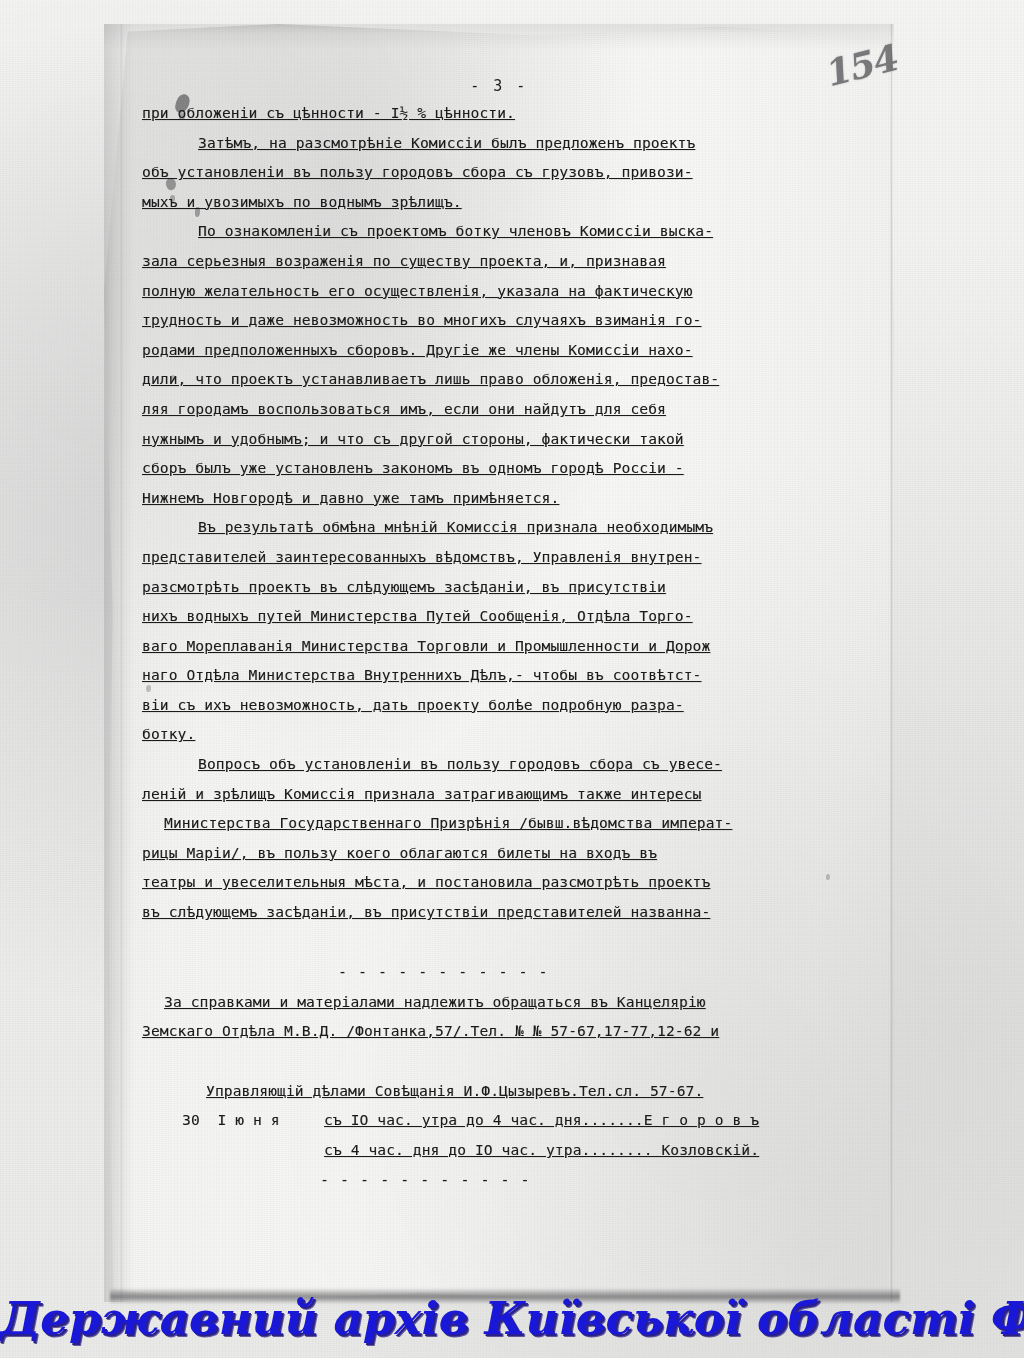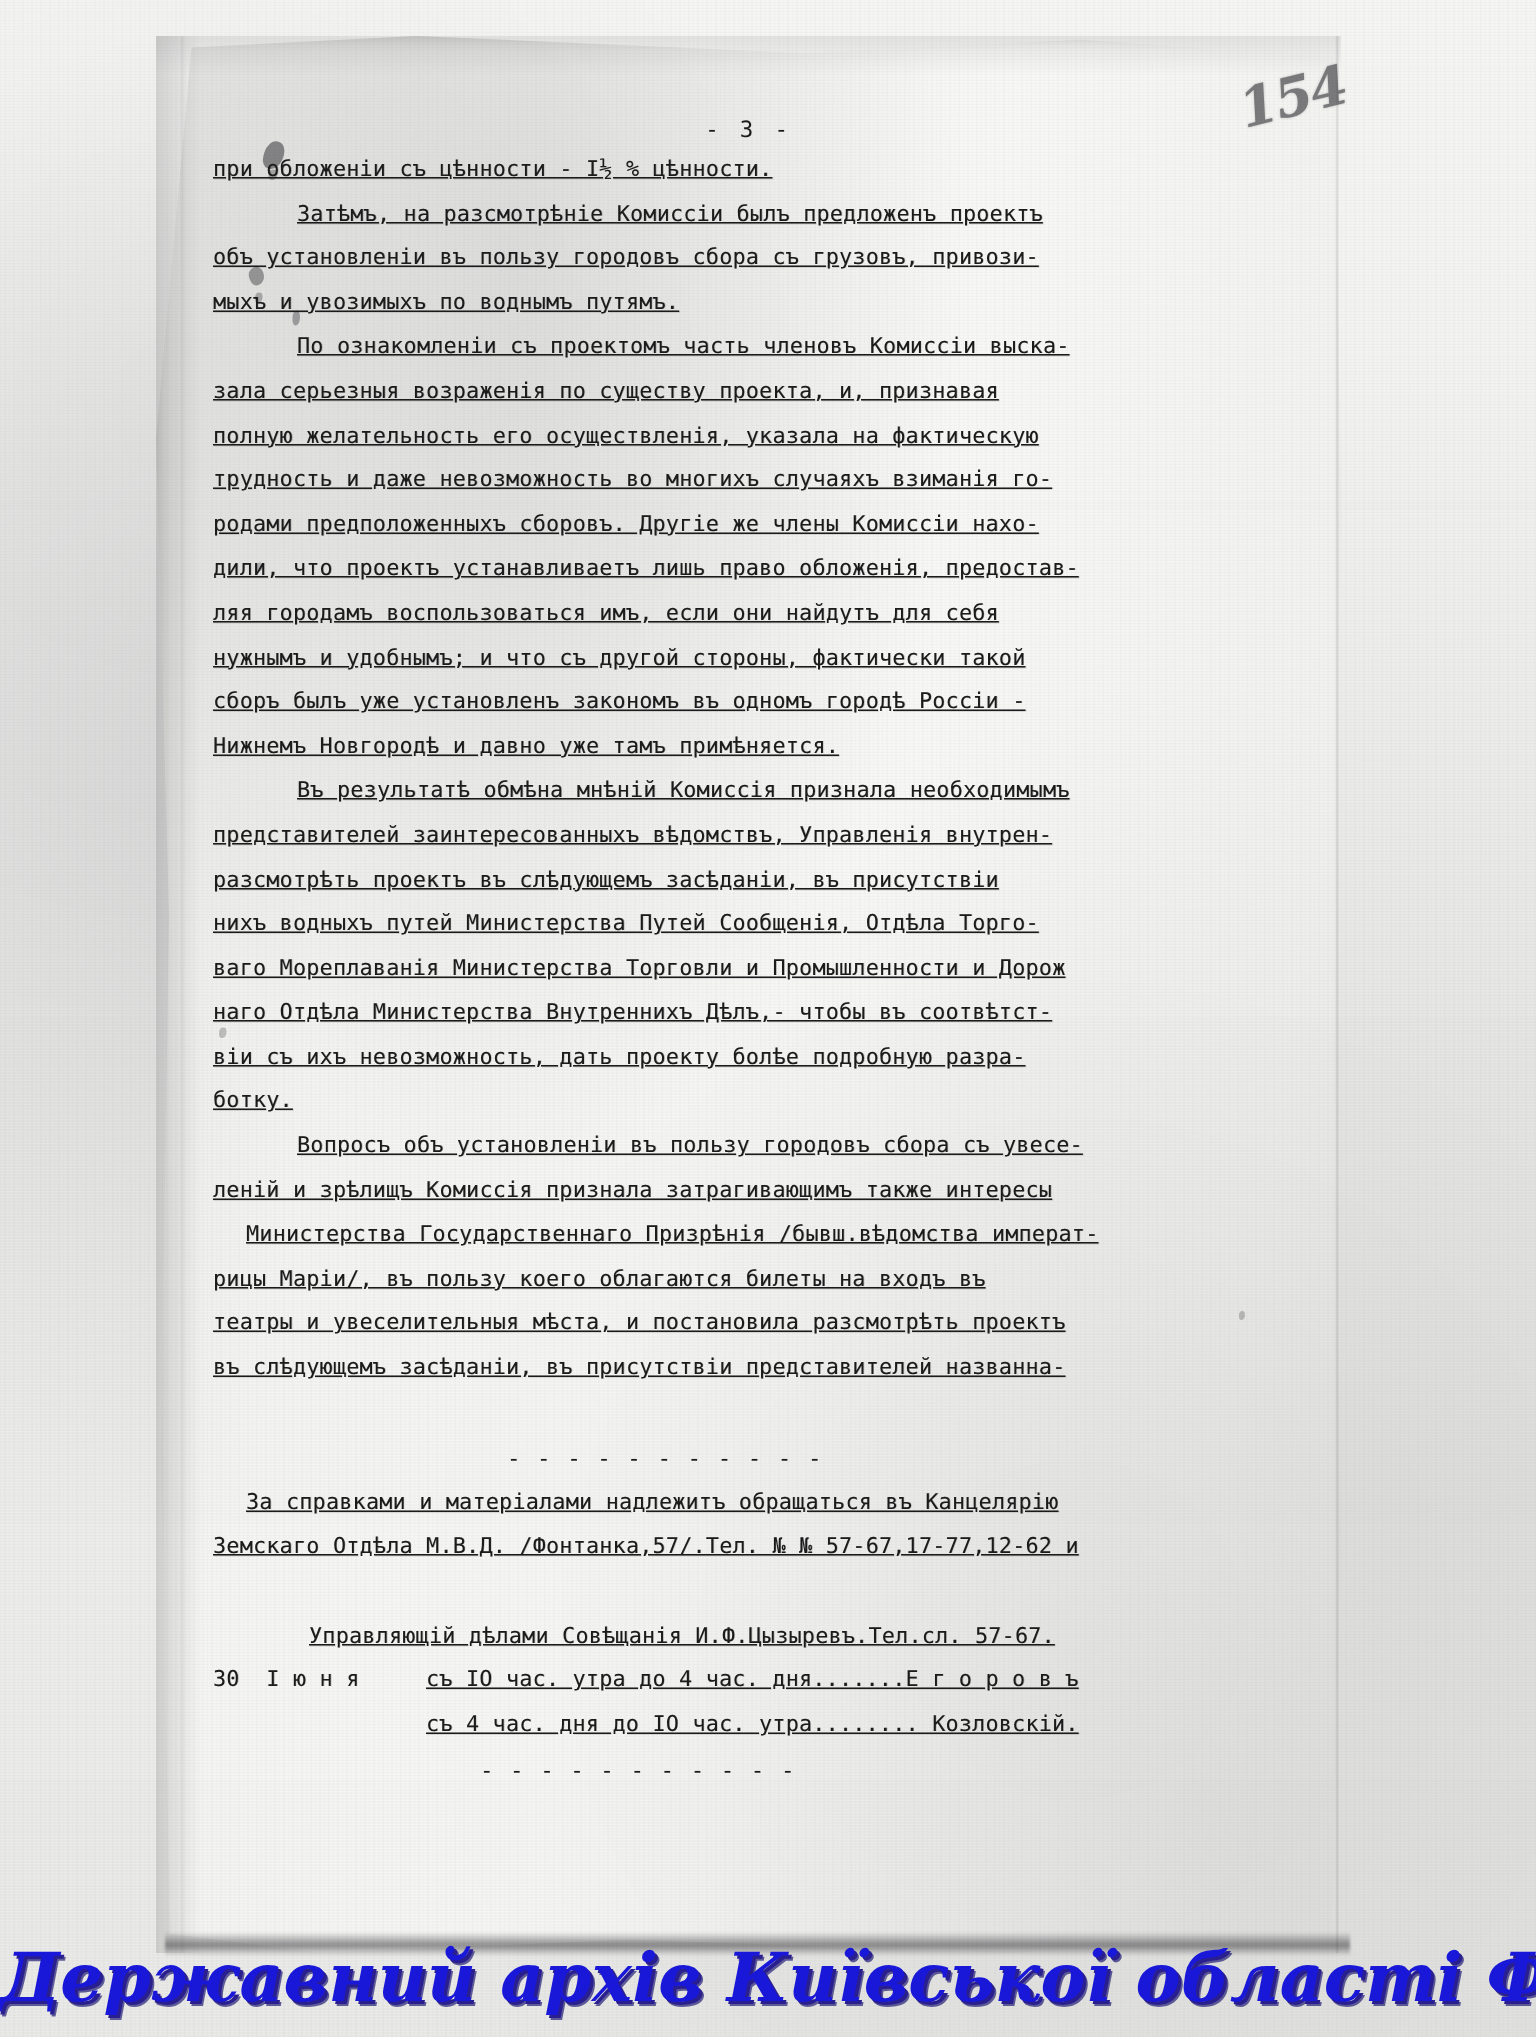--- a/index.html
+++ b/index.html
@@ -119,21 +119,21 @@
   .line.gap  { height: 30px; }
 
   .rule {
     height: 30px;
     padding-left: 196px;
     font-size: 15px;
     letter-spacing: 1px;
   }
   .rule.b { padding-left: 178px; }
 
-  .sig-block { position: relative; }
+  .sig-block { position: relative; margin-left: 40px; }
   .sig-date {
     position: absolute;
     left: 0;
     top: 0;
     white-space: pre;
     font-size: 14.5px;
     letter-spacing: .15px;
     text-shadow: .4px .3px 0 rgba(30,30,32,.30);
   }
 
@@ -229,23 +229,23 @@
 
   <div class="typed">
 
     <div class="pageno">- 3 -</div>
 
     <div class="body">
 
       <div class="line">при обложеніи съ цѣнности - I½ % цѣнности.</div>
       <div class="line ind">Затѣмъ, на разсмотрѣніе Комиссіи былъ предложенъ проектъ</div>
       <div class="line">объ установленіи въ пользу городовъ сбора съ грузовъ, привози-</div>
-      <div class="line">мыхъ и увозимыхъ по воднымъ путямъ.</div>
-
-      <div class="line ind">По ознакомленіи съ проектомъ часть членовъ Комиссіи выска-</div>
+      <div class="line">мыхъ и увозимыхъ по воднымъ зрѣлищъ.</div>
+
+      <div class="line ind">По ознакомленіи съ проектомъ ботку членовъ Комиссіи выска-</div>
       <div class="line">зала серьезныя возраженія по существу проекта, и, признавая</div>
       <div class="line">полную желательность его осуществленія, указала на фактическую</div>
       <div class="line">трудность и даже невозможность во многихъ случаяхъ взиманія го-</div>
       <div class="line">родами предположенныхъ сборовъ. Другіе же члены Комиссіи нахо-</div>
       <div class="line">дили, что проектъ устанавливаетъ лишь право обложенія, предостав-</div>
       <div class="line">ляя городамъ воспользоваться имъ, если они найдутъ для себя</div>
       <div class="line">нужнымъ и удобнымъ; и что съ другой стороны, фактически такой</div>
       <div class="line">сборъ былъ уже установленъ закономъ въ одномъ городѣ Россіи -</div>
       <div class="line">Нижнемъ Новгородѣ и давно уже тамъ примѣняется.</div>
 

